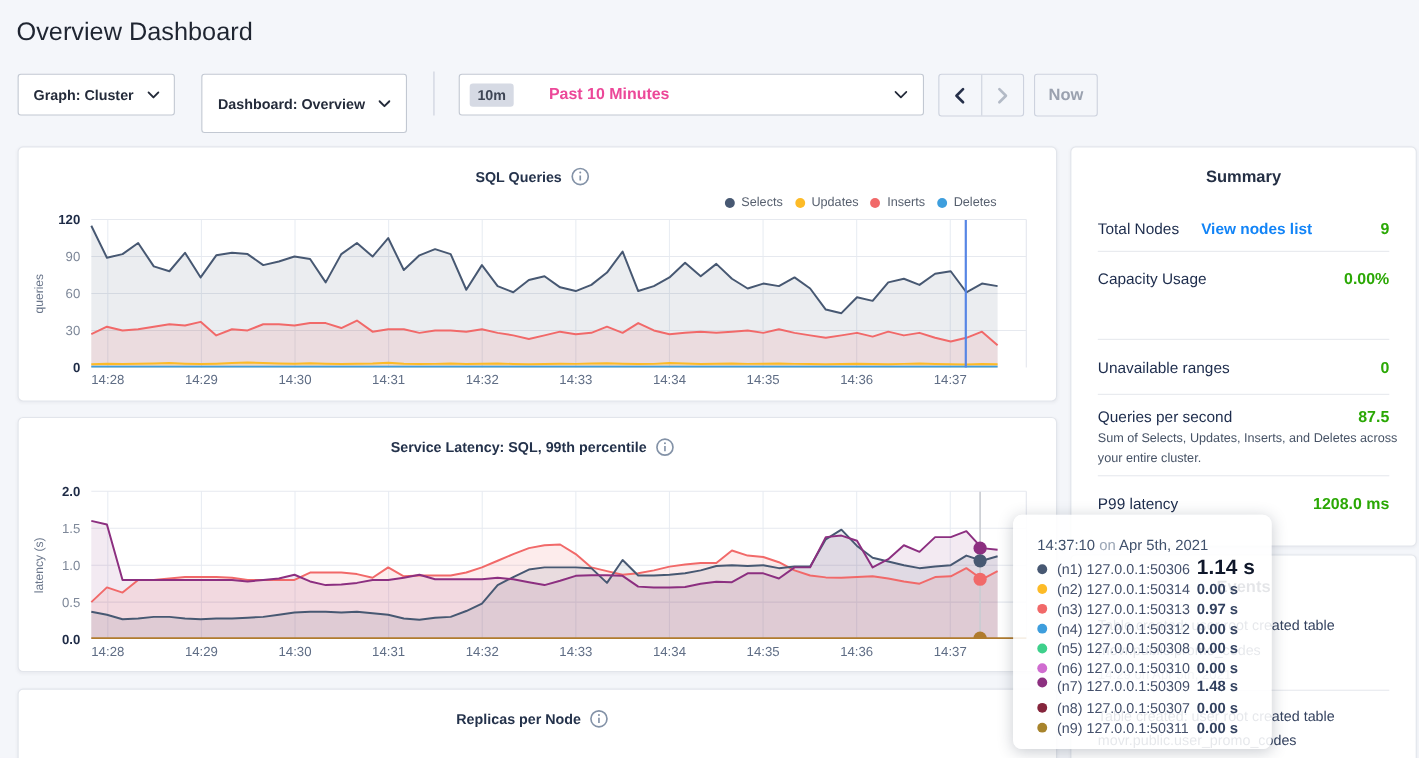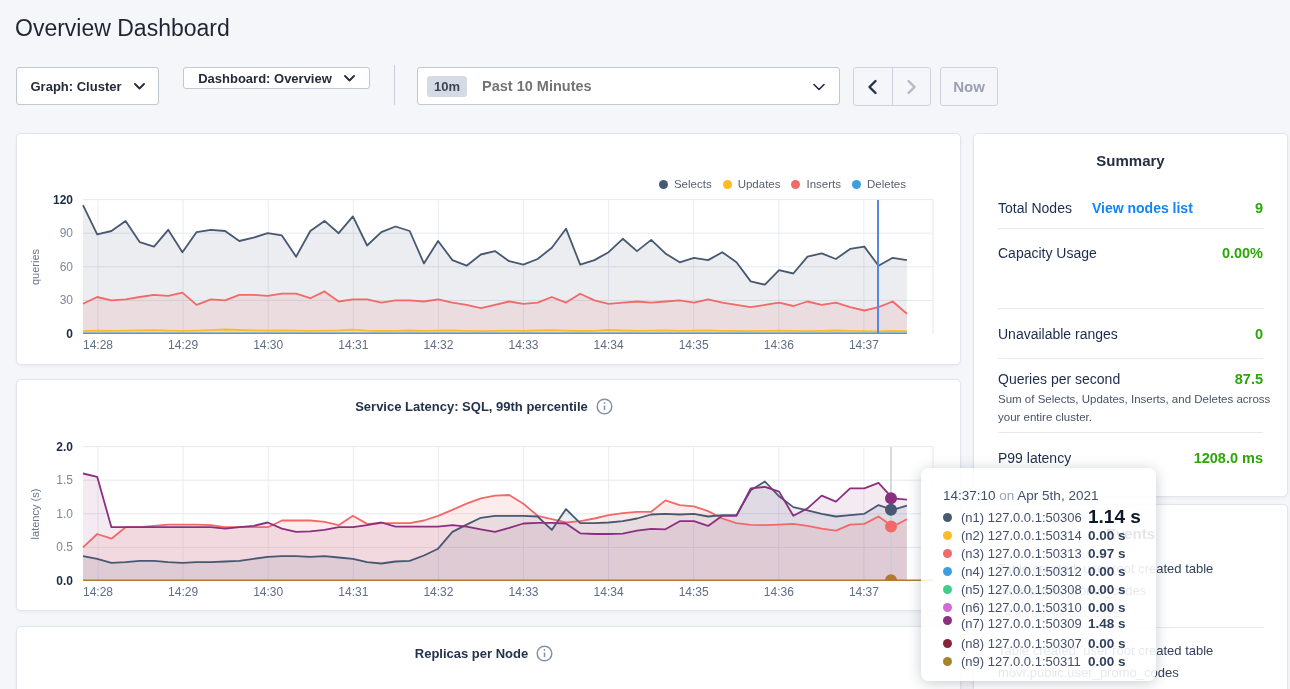--- a/index.html
+++ b/index.html
@@ -8,46 +8,54 @@
 .ghost{position:absolute;border:1px solid #cdd2de;border-radius:3px;display:flex;align-items:center;justify-content:center}
 .srow{display:flex;justify-content:space-between;align-items:baseline;padding:0 24px}
 .slabel{font-size:14px;font-weight:normal;color:#1d2c4c}
 .sval{font-size:14.5px;font-weight:bold;color:#2ba805}
 .sdesc{font-size:11.5px;color:#475366;line-height:18px}
 </style></head><body>
 <div style="position:absolute;left:15px;top:15px;font-size:23px;font-weight:400;color:#1f2531">Overview Dashboard</div>
 <div class="btn" style="left:16px;top:67px;width:143px;height:38px">Graph: Cluster <svg width="11" height="7" viewBox="0 0 11 7">
       <path d="M1 1 L5.5 5.5 L10 1" fill="none" stroke="#242b3a" stroke-width="1.8" stroke-linecap="round" stroke-linejoin="round"></path>
     </svg></div>
-<div class="btn" style="left:183px;top:67px;width:187px;height:22px">Dashboard: Overview <svg width="11" height="7" viewBox="0 0 11 7">
+<div class="btn" style="left:183px;top:67px;width:187px;height:54px">Dashboard: Overview <svg width="11" height="7" viewBox="0 0 11 7">
       <path d="M1 1 L5.5 5.5 L10 1" fill="none" stroke="#242b3a" stroke-width="1.8" stroke-linecap="round" stroke-linejoin="round"></path>
     </svg></div>
 <div style="position:absolute;left:394px;top:65px;width:1px;height:40px;background:#c9cedb"></div>
 <div style="position:absolute;left:417px;top:67px;width:423px;height:38px;background:#fff;border:1px solid #c2c8d2;border-radius:3px;display:flex;align-items:center">
     <span style="margin-left:9px;background:#d6dae4;border-radius:3px;padding:3px 7px;font-size:13px;font-weight:bold;color:#3e4554">10m</span>
-    <span style="margin-left:15px;font-size:14.5px;font-weight:bold;color:#737373">Past 10 Minutes</span>
+    <span style="margin-left:32px;font-size:14.5px;font-weight:bold;color:#ec4899">Past 10 Minutes</span>
     <span style="margin-left:auto;margin-right:14px"><svg width="12" height="8" viewBox="0 0 12 8">
         <path d="M1 1.5 L6 6.5 L11 1.5" fill="none" stroke="#242b3a" stroke-width="1.6" stroke-linecap="round" stroke-linejoin="round"></path>
       </svg></span>
   </div>
 <div class="ghost" style="left:853px;top:67px;width:78px;height:39px">
     <div style="flex:1;display:flex;align-items:center;justify-content:center;height:100%">
       <svg width="11" height="16" viewBox="0 0 11 16">
         <path d="M8.5 2 L2.5 8 L8.5 14" fill="none" stroke="#26304a" stroke-width="2.4" stroke-linecap="round" stroke-linejoin="round"></path>
       </svg>
     </div>
     <div style="width:1px;height:100%;background:#cdd2de"></div>
     <div style="flex:1;display:flex;align-items:center;justify-content:center;height:100%">
       <svg width="11" height="16" viewBox="0 0 11 16">
         <path d="M2.5 2 L8.5 8 L2.5 14" fill="none" stroke="#b3bac6" stroke-width="2.4" stroke-linecap="round" stroke-linejoin="round"></path>
       </svg>
     </div>
   </div>
 <div class="ghost" style="left:940px;top:67px;width:58px;height:39px;font-size:15px;font-weight:bold;color:#9aa1af">Now</div>
 <div class="card" style="left:16px;top:133px;width:945px;height:232px">
+    <div class="ctitle">
+      <span>SQL Queries</span>
+      <svg width="17" height="17" viewBox="0 0 17 17" style="vertical-align:middle">
+        <circle cx="8.5" cy="8.5" r="7.3" fill="none" stroke="#8392a7" stroke-width="1.5"></circle>
+        <line x1="8.5" y1="7.5" x2="8.5" y2="12.2" stroke="#8392a7" stroke-width="1.5"></line>
+        <circle cx="8.5" cy="4.9" r="0.9" fill="#8392a7"></circle>
+      </svg>
+    </div>
     <div style="position:absolute;right:54px;top:44px;display:flex;gap:11px;align-items:center">
       <span style="display:flex;align-items:center;gap:6px;font-size:11.5px;color:#565f6e;white-space:nowrap"><span style="width:9px;height:9px;border-radius:50%;background:#475872;display:inline-block"></span>Selects</span>
       <span style="display:flex;align-items:center;gap:6px;font-size:11.5px;color:#565f6e;white-space:nowrap"><span style="width:9px;height:9px;border-radius:50%;background:#fdbb27;display:inline-block"></span>Updates</span>
       <span style="display:flex;align-items:center;gap:6px;font-size:11.5px;color:#565f6e;white-space:nowrap"><span style="width:9px;height:9px;border-radius:50%;background:#f16969;display:inline-block"></span>Inserts</span>
       <span style="display:flex;align-items:center;gap:6px;font-size:11.5px;color:#565f6e;white-space:nowrap"><span style="width:9px;height:9px;border-radius:50%;background:#3e9edd;display:inline-block"></span>Deletes</span>
     </div>
     <svg width="943" height="230" viewBox="0 0 943 230" style="position:absolute;left:0;top:0;font-family:'Liberation Sans',sans-serif">
       <line x1="81.0" y1="65.6" x2="81.0" y2="200" stroke="#e9edf3" stroke-width="1"></line>
       <line x1="166.1" y1="65.6" x2="166.1" y2="200" stroke="#e9edf3" stroke-width="1"></line>
       <line x1="251.2" y1="65.6" x2="251.2" y2="200" stroke="#e9edf3" stroke-width="1"></line>

